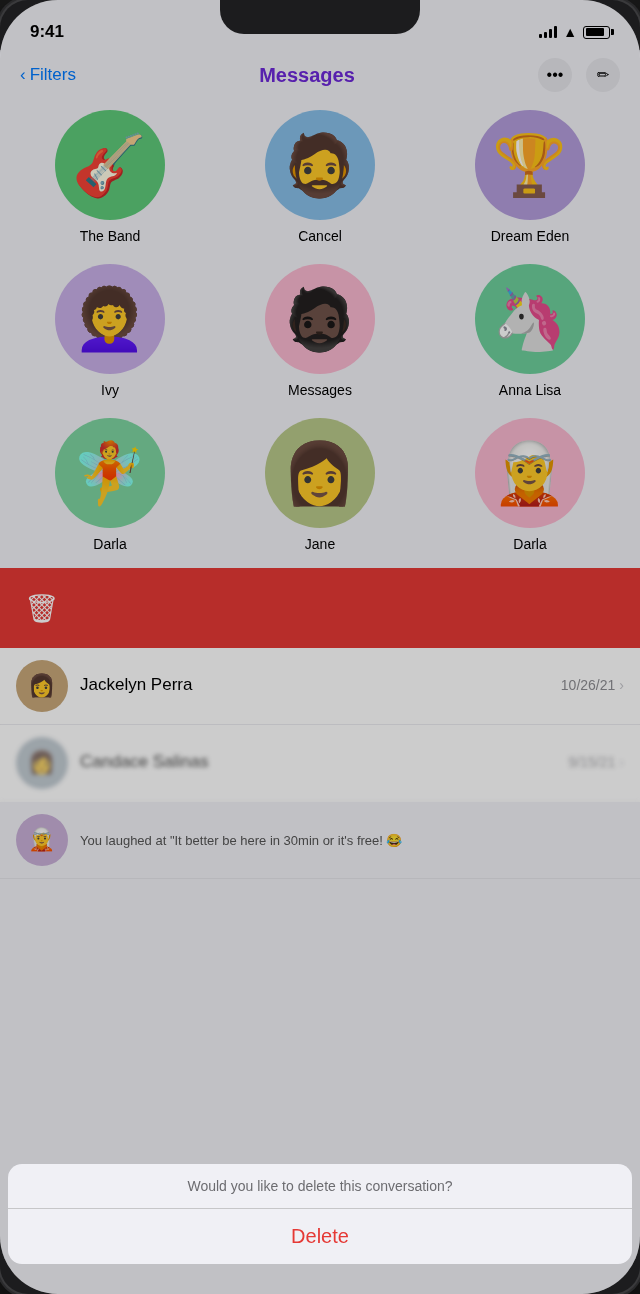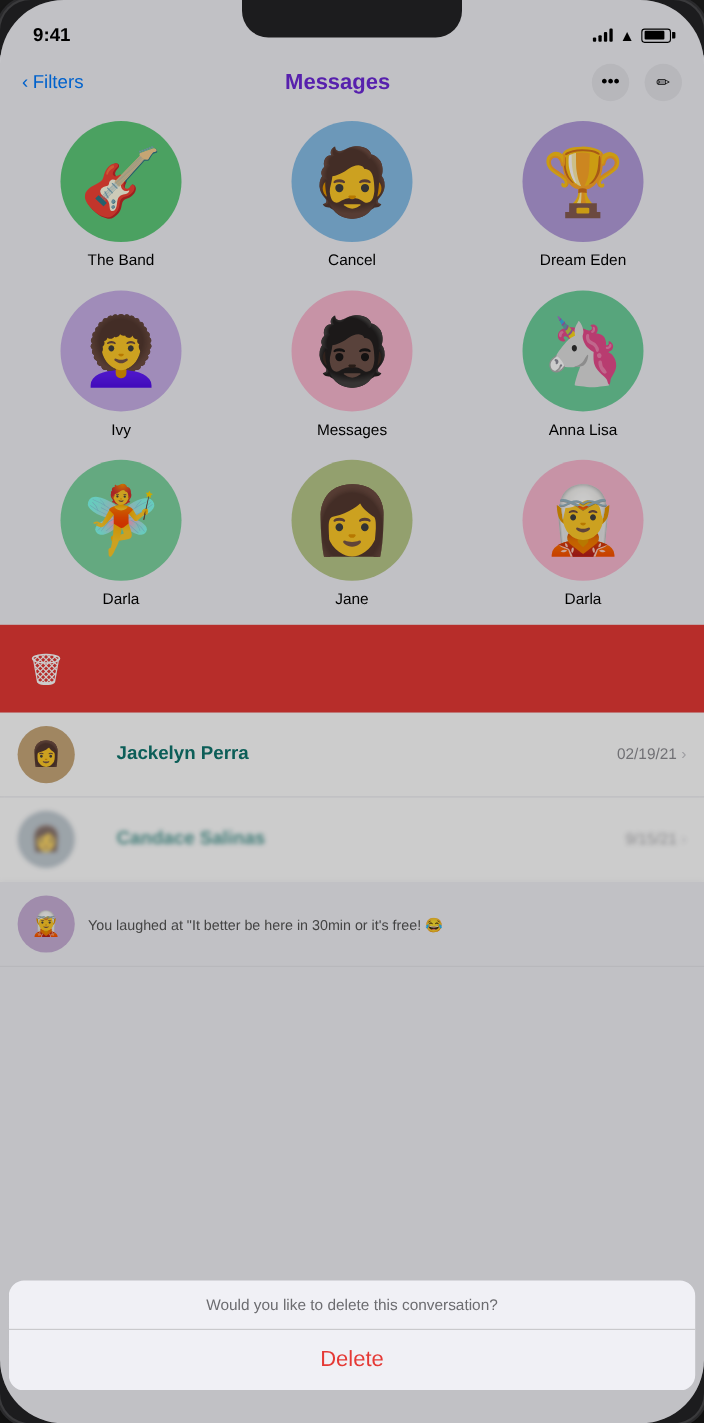--- a/index.html
+++ b/index.html
@@ -211,23 +211,22 @@
       min-width: 0;
     }
     .message-top-row {
       display: flex;
       justify-content: space-between;
       align-items: center;
       margin-bottom: 3px;
     }
     .message-name {
       font-size: 17px;
-      font-weight: 700;
-      color: #0f766e;
-      margin-left: 26px;
+      font-weight: 400;
+      color: #000000;
     }
     .message-date {
       font-size: 14px;
       color: #8e8e93;
       display: flex;
       align-items: center;
       gap: 4px;
     }
     .message-preview {
       font-size: 14px;
@@ -413,21 +412,21 @@
       <span class="trash-icon-wrapper">🗑</span>
     </div>
 
     <div class="message-list">
       <div class="message-row">
         <div class="message-avatar" style="background:#c8a87a;">👩</div>
         <div class="message-content">
           <div class="message-top-row">
             <span class="message-name">Jackelyn Perra</span>
             <span class="message-date">
-              <span>02/19/21</span>
+              <span>10/26/21</span>
               <span class="chevron">›</span>
             </span>
           </div>
         </div>
       </div>
       <div class="message-row message-row-blurred">
         <div class="message-avatar" style="background:#aab8c2;">👩</div>
         <div class="message-content">
           <div class="message-top-row">
             <span class="message-name">Candace Salinas</span>

